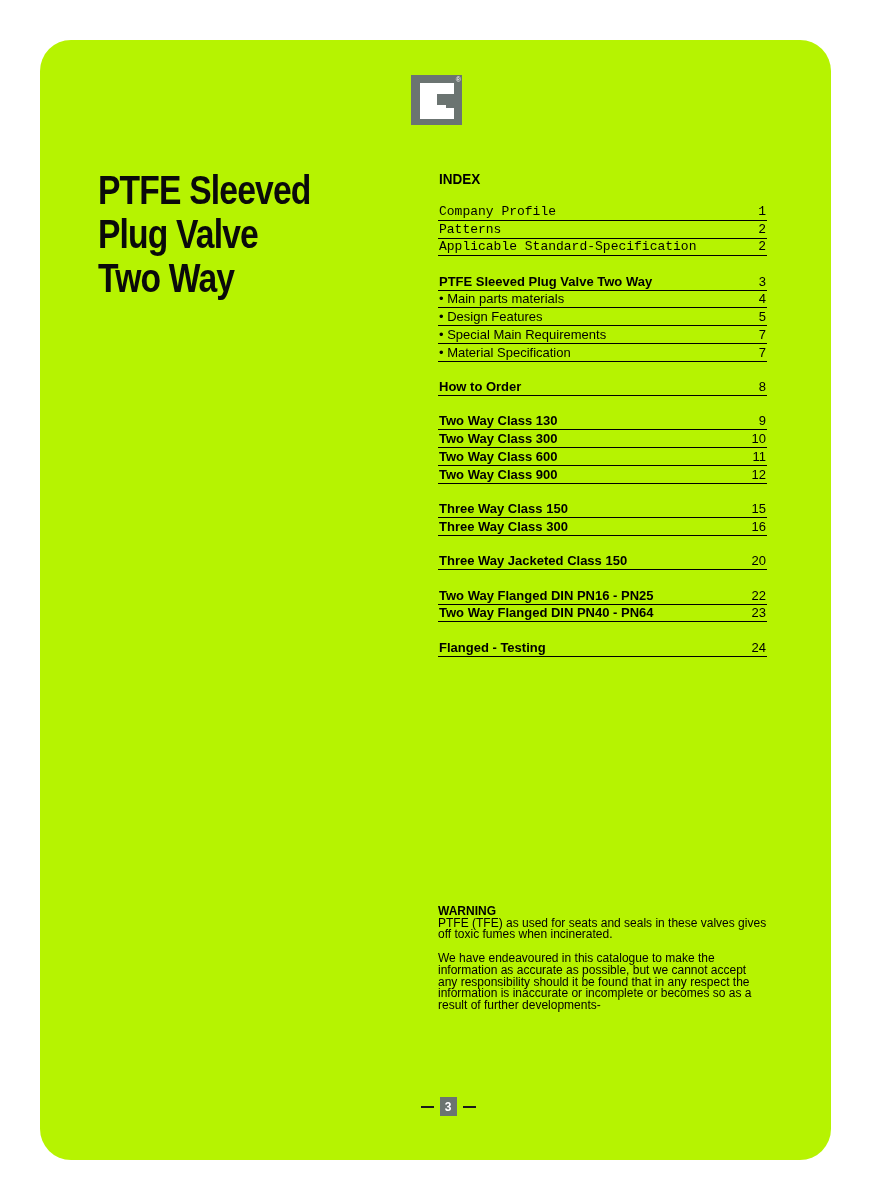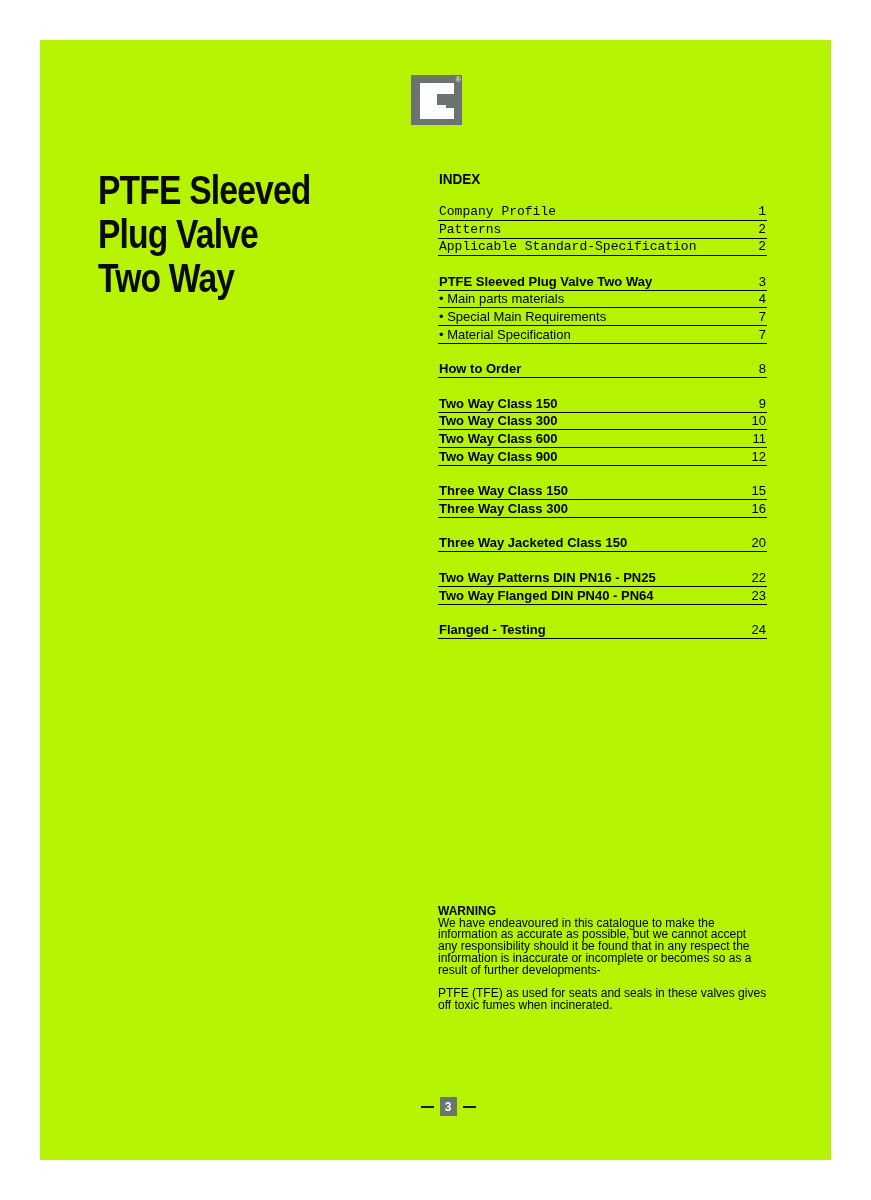--- a/index.html
+++ b/index.html
@@ -9,20 +9,21 @@
     font-family: "Liberation Sans", sans-serif;
     color: #000000;
     position: relative;
     overflow: hidden;
   }
   .sheet {
     position: absolute;
     left: 40px; top: 40px;
     width: 791px; height: 1120px;
     background: #b6f301;
+    border-radius: 31px;
   }
   
   .logo {
     position: absolute;
     left: 371px; top: 35px;   
     width: 51px; height: 50px;
     background: #6b7471;
   }
   .logo .cshape {
     position: absolute;
@@ -175,37 +176,41 @@
         <div class="idx-group">
           <div class="idx-row bold">
             <span class="idx-label">PTFE Sleeved Plug Valve Two Way</span>
             <span class="idx-page">3</span>
           </div>
           <div class="idx-row">
             <span class="idx-label">• Main parts materials</span>
             <span class="idx-page">4</span>
           </div>
           <div class="idx-row">
+            <span class="idx-label">• Design Features</span>
+            <span class="idx-page">5</span>
+          </div>
+          <div class="idx-row">
             <span class="idx-label">• Special Main Requirements</span>
             <span class="idx-page">7</span>
           </div>
           <div class="idx-row">
             <span class="idx-label">• Material Specification</span>
             <span class="idx-page">7</span>
           </div>
         </div>
         <div class="idx-group">
           <div class="idx-row bold">
             <span class="idx-label">How to Order</span>
             <span class="idx-page">8</span>
           </div>
         </div>
         <div class="idx-group">
           <div class="idx-row bold">
-            <span class="idx-label">Two Way Class 150</span>
+            <span class="idx-label">Two Way Class 130</span>
             <span class="idx-page">9</span>
           </div>
           <div class="idx-row bold">
             <span class="idx-label">Two Way Class 300</span>
             <span class="idx-page">10</span>
           </div>
           <div class="idx-row bold">
             <span class="idx-label">Two Way Class 600</span>
             <span class="idx-page">11</span>
           </div>
@@ -225,46 +230,46 @@
           </div>
         </div>
         <div class="idx-group">
           <div class="idx-row bold">
             <span class="idx-label">Three Way Jacketed Class 150</span>
             <span class="idx-page">20</span>
           </div>
         </div>
         <div class="idx-group">
           <div class="idx-row bold">
-            <span class="idx-label">Two Way Patterns DIN PN16 - PN25</span>
+            <span class="idx-label">Two Way Flanged DIN PN16 - PN25</span>
             <span class="idx-page">22</span>
           </div>
           <div class="idx-row bold">
             <span class="idx-label">Two Way Flanged DIN PN40 - PN64</span>
             <span class="idx-page">23</span>
           </div>
         </div>
         <div class="idx-group">
           <div class="idx-row bold">
             <span class="idx-label">Flanged - Testing</span>
             <span class="idx-page">24</span>
           </div>
         </div>
       </div>
   </div>
 
   <div class="warning-section">
     <div class="warning-heading">WARNING</div>
+    <p>PTFE (TFE) as used for seats and seals in these valves gives
+off toxic fumes when incinerated.</p>
     <p>We have endeavoured in this catalogue to make the
 information as accurate as possible, but we cannot accept
 any responsibility should it be found that in any respect the
 information is inaccurate or incomplete or becomes so as a
 result of further developments-</p>
-    <p>PTFE (TFE) as used for seats and seals in these valves gives
-off toxic fumes when incinerated.</p>
   </div>
 
   <div class="footer">
     <div class="dash"></div>
     <div class="pagebox">3</div>
     <div class="dash"></div>
   </div>
 
 </div>
 

